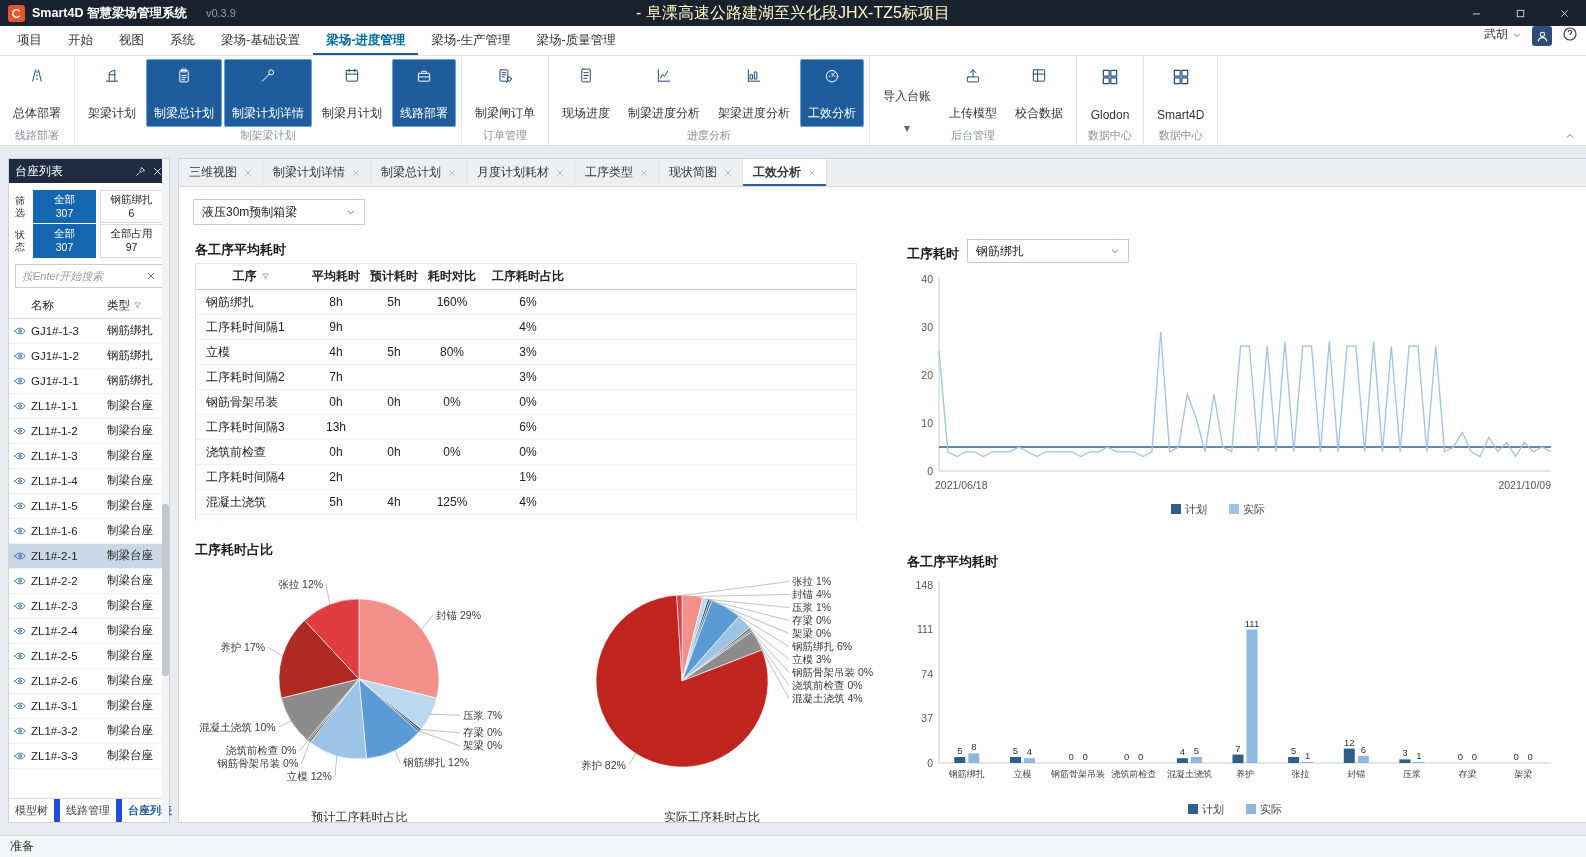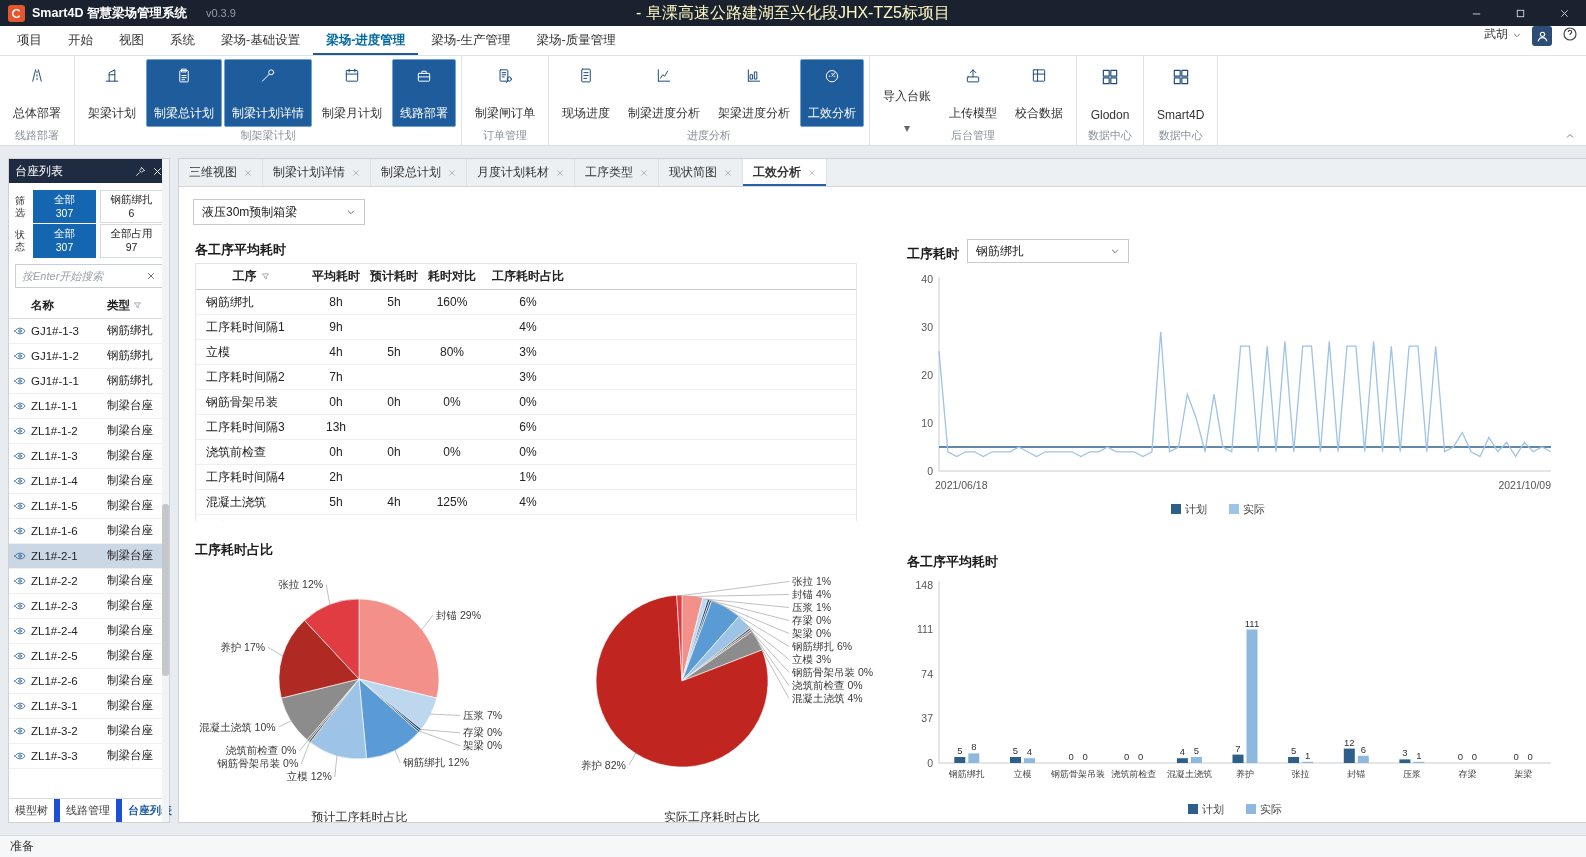--- a/index.html
+++ b/index.html
@@ -52,21 +52,21 @@
 .lp-hicon{display:flex;align-items:center;margin-left:6px;cursor:pointer;color:#fff}
 .lp-filters{padding:7px 6px 3px;display:flex;flex-direction:column;gap:1px;flex:0 0 auto}
 .lp-frow{display:flex;align-items:stretch;gap:4px}
 .lp-flabel{width:14px;font-size:10px;line-height:1.2;color:#333;display:flex;flex-direction:column;justify-content:center;word-break:break-all}
 .lp-badge{flex:1;display:flex;flex-direction:column;align-items:center;justify-content:center;font-size:10.5px;line-height:1.3;padding:2px 0;border:1px solid #d6dade;background:#fff;cursor:pointer;text-align:center}
 .lp-badge.blue{background:#1566b0;color:#fff;border-color:#1566b0}
 .lp-search{margin:3px 6px 6px;display:flex;align-items:center;border:1px solid #c9ced4;height:24px;padding:4px 6px;flex:0 0 auto}
 .lp-search input{flex:1;border:none;outline:none;font-size:11px;min-width:0;font-family:inherit}
 .lp-search input::placeholder{font-style:italic;color:#9aa1a9}
 .lp-clear{color:#555;cursor:pointer;display:flex;align-items:center}
-.lp-listheader{display:flex;height:25px;align-items:center;border-bottom:1px solid #d9dce0;font-weight:bold;font-size:11.5px;flex:0 0 auto}
+.lp-listheader{display:flex;height:25px;align-items:center;border-bottom:1px solid #d9dce0;font-weight:normal;font-size:11.5px;flex:0 0 auto}
 .lp-listheader .sp{width:22px}
 .lp-listheader .cn{flex:1}
 .lp-listheader .ct{width:62px;display:flex;align-items:center;gap:3px}
 .lp-list{flex:1;overflow:hidden;position:relative}
 .lp-row{display:flex;align-items:center;height:25px;border-bottom:1px solid #eef0f2;font-size:11.5px;cursor:pointer}
 .lp-row.selected{background:#ccd7e5}
 .lp-eye{width:22px;display:flex;justify-content:center;color:#1d5b96;cursor:pointer}
 .lp-name{flex:1}
 .lp-type{width:62px}
 .lp-scroll{position:absolute;right:0;top:0;width:7px;height:100%;background:#f2f3f5;cursor:pointer}

